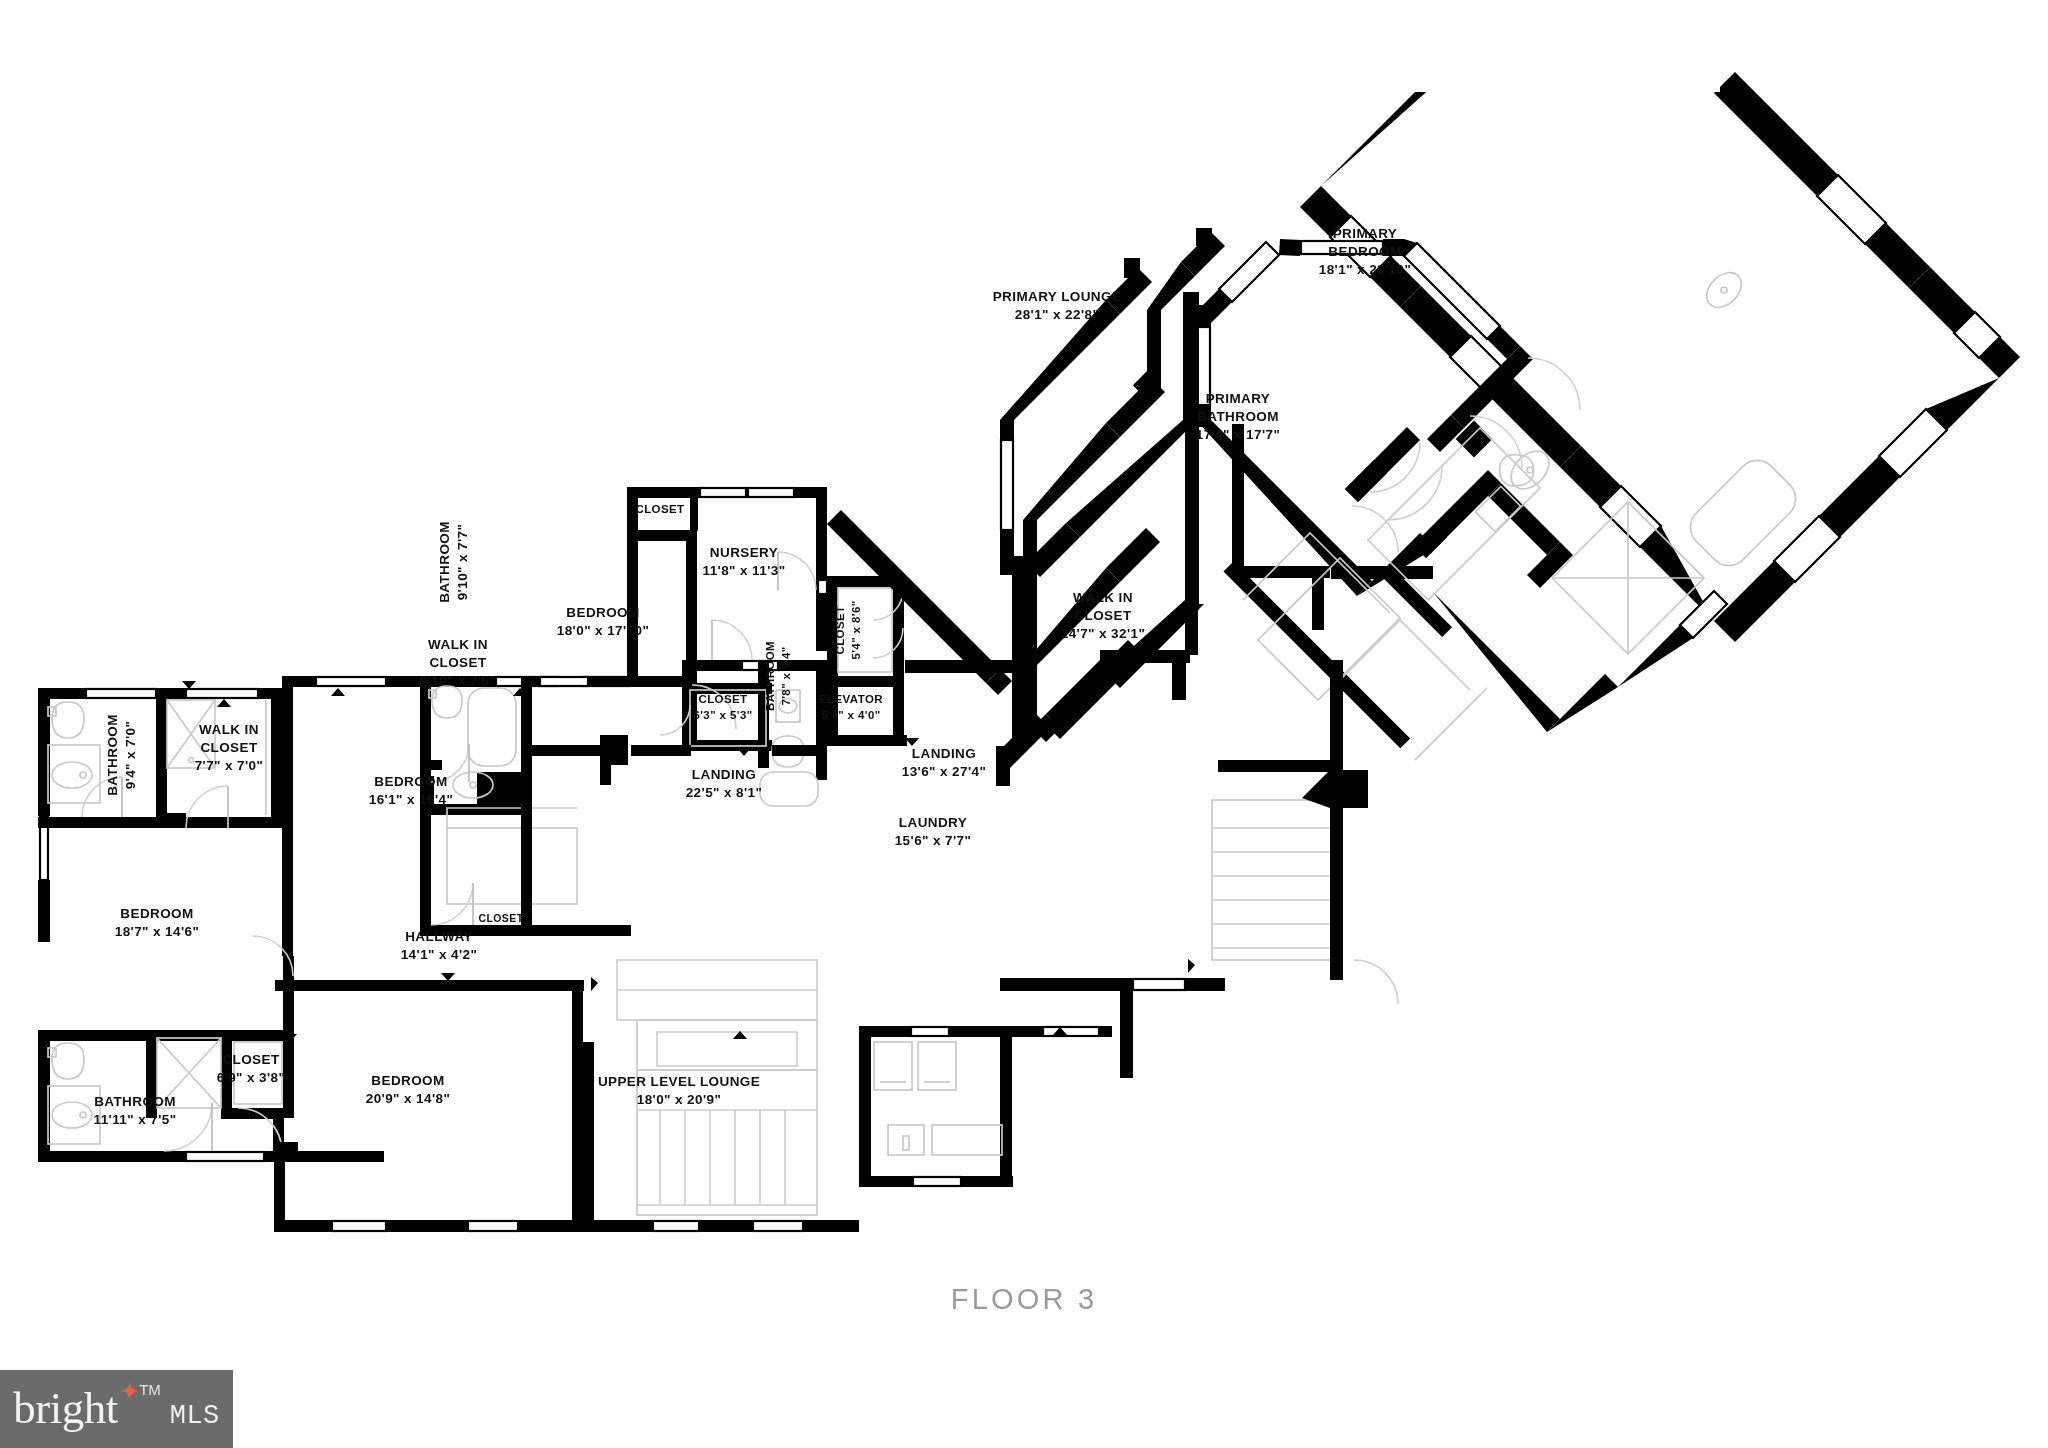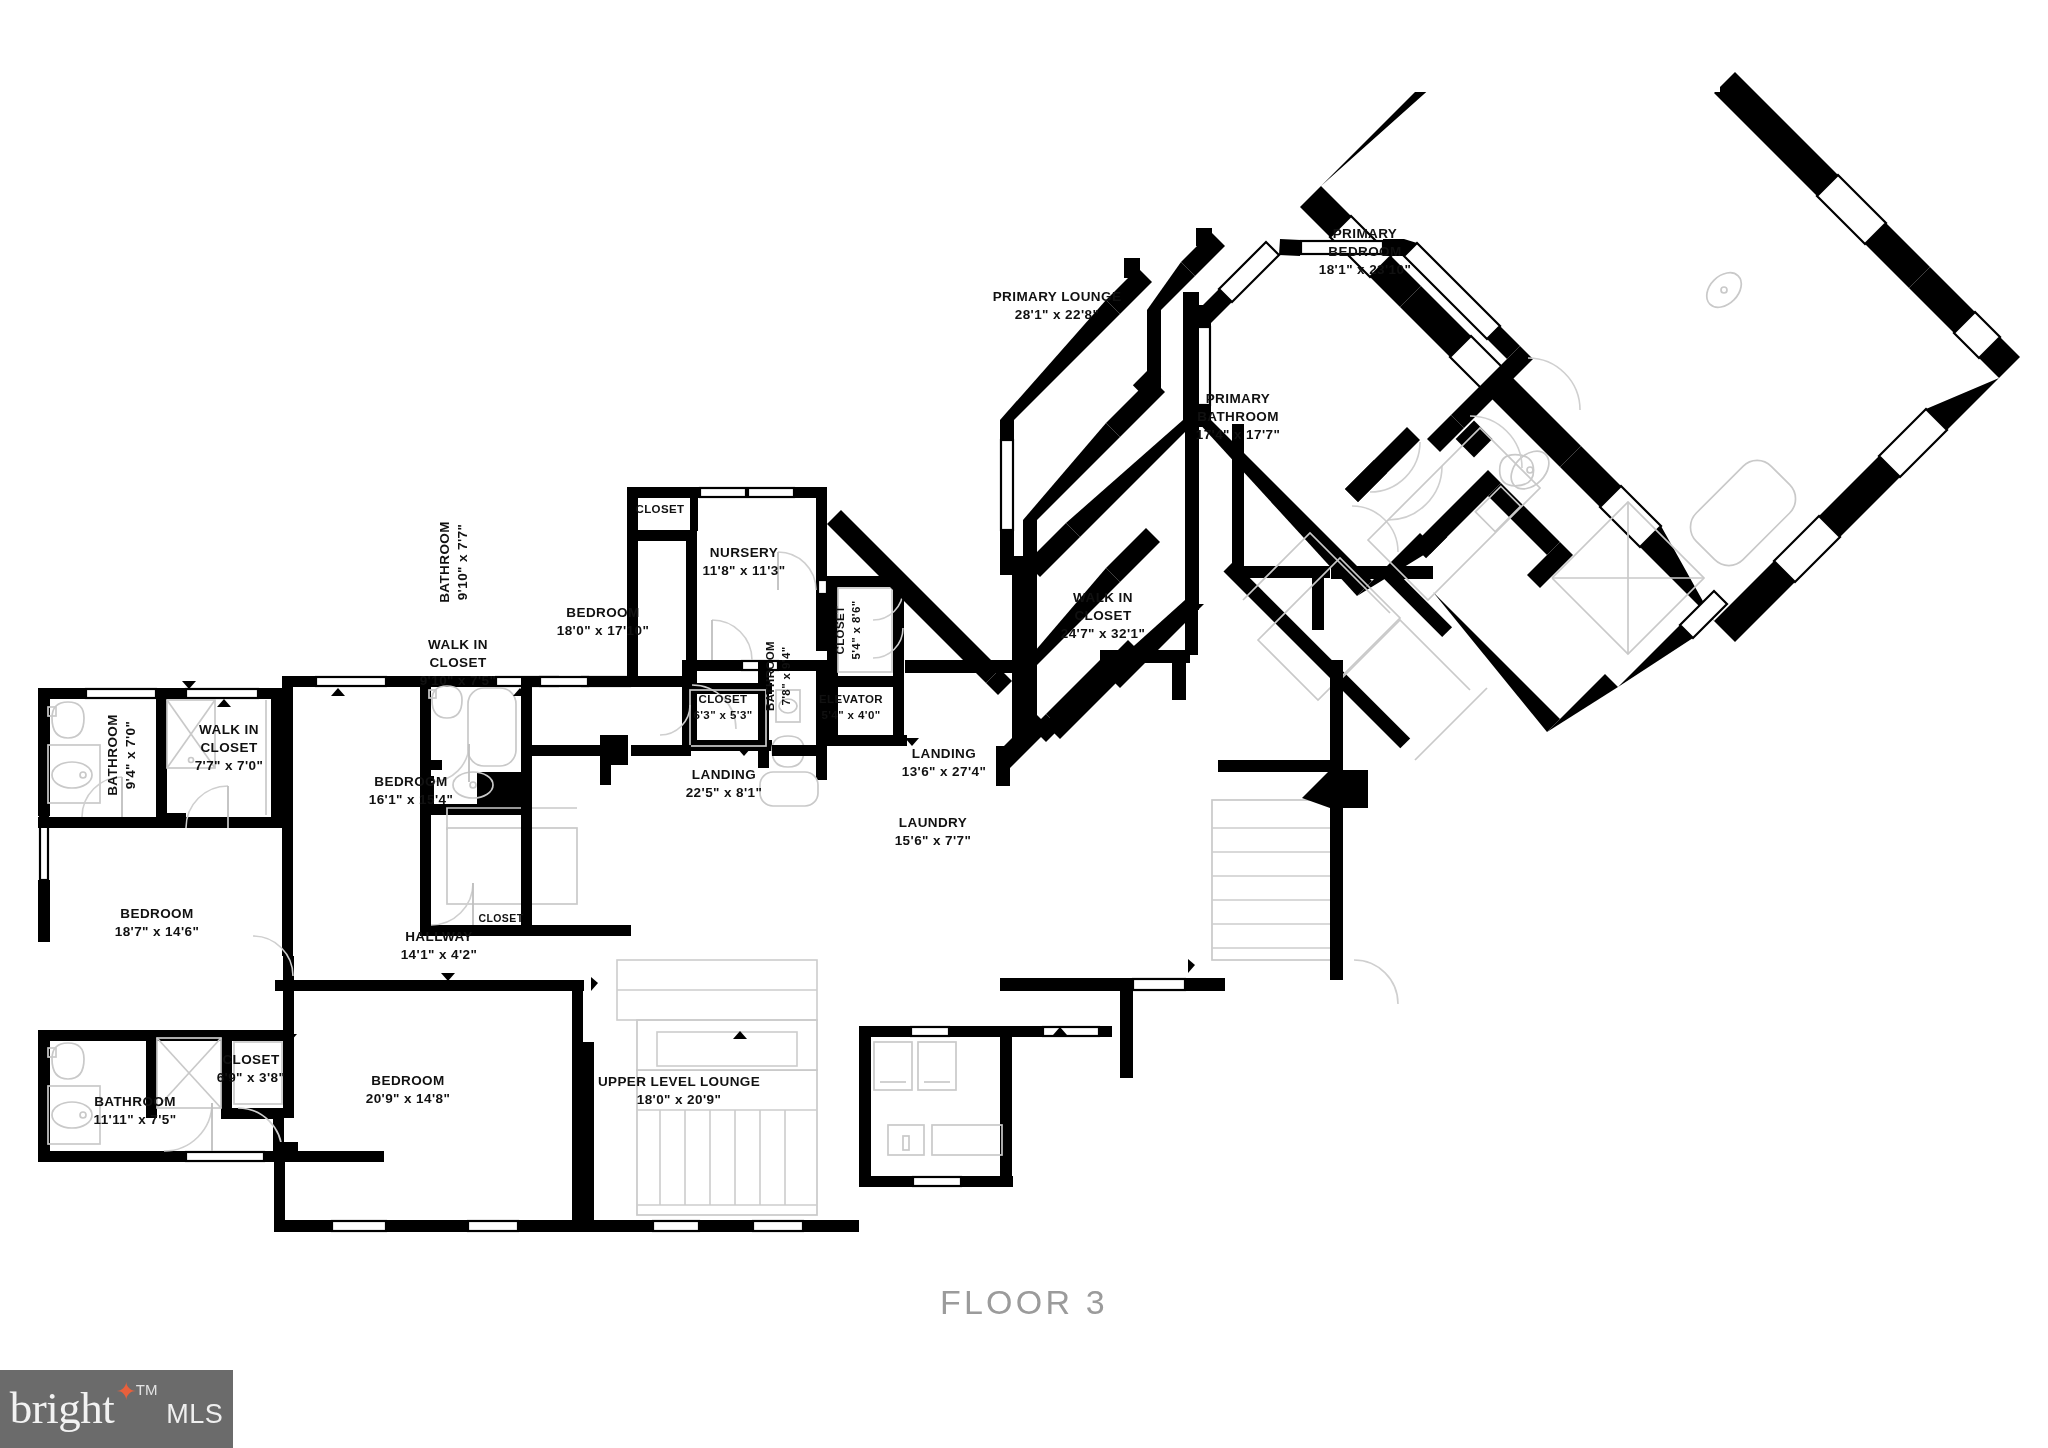--- a/index.html
+++ b/index.html
@@ -53,21 +53,21 @@
   .room-label.small { font-size: 11.5px; }
   .room-label.tiny  { font-size: 10.5px; }
 
   .floor-title {
     position: absolute;
     left: 0;
     right: 0;
     top: 1283px;
     text-align: center;
     font-family: "Liberation Sans", sans-serif;
-    font-size: 34px;
+    font-size: 29px;
     font-weight: 400;
     letter-spacing: 3.2px;
     color: #9b9b9b;
     user-select: none;
   }
 
   
   .mls-logo {
     position: absolute;
     left: 0px;
@@ -106,21 +106,21 @@
   }
   .mls-tm {
     position: absolute;
     left: 126px;
     top: -5px;
     font-family: "Liberation Sans", sans-serif;
     font-size: 15px;
     color: #e3e3e3;
   }
   .mls-word {
-    font-family: Liberation Sans, sans-serif;
+    font-family: Liberation Mono, monospace;
     font-size: 27px;
     color: #efefef;
     letter-spacing: 0.5px;
     margin-left: 24px;
     line-height: 1;
   }
 </style>
 </head>
 <body>
 

